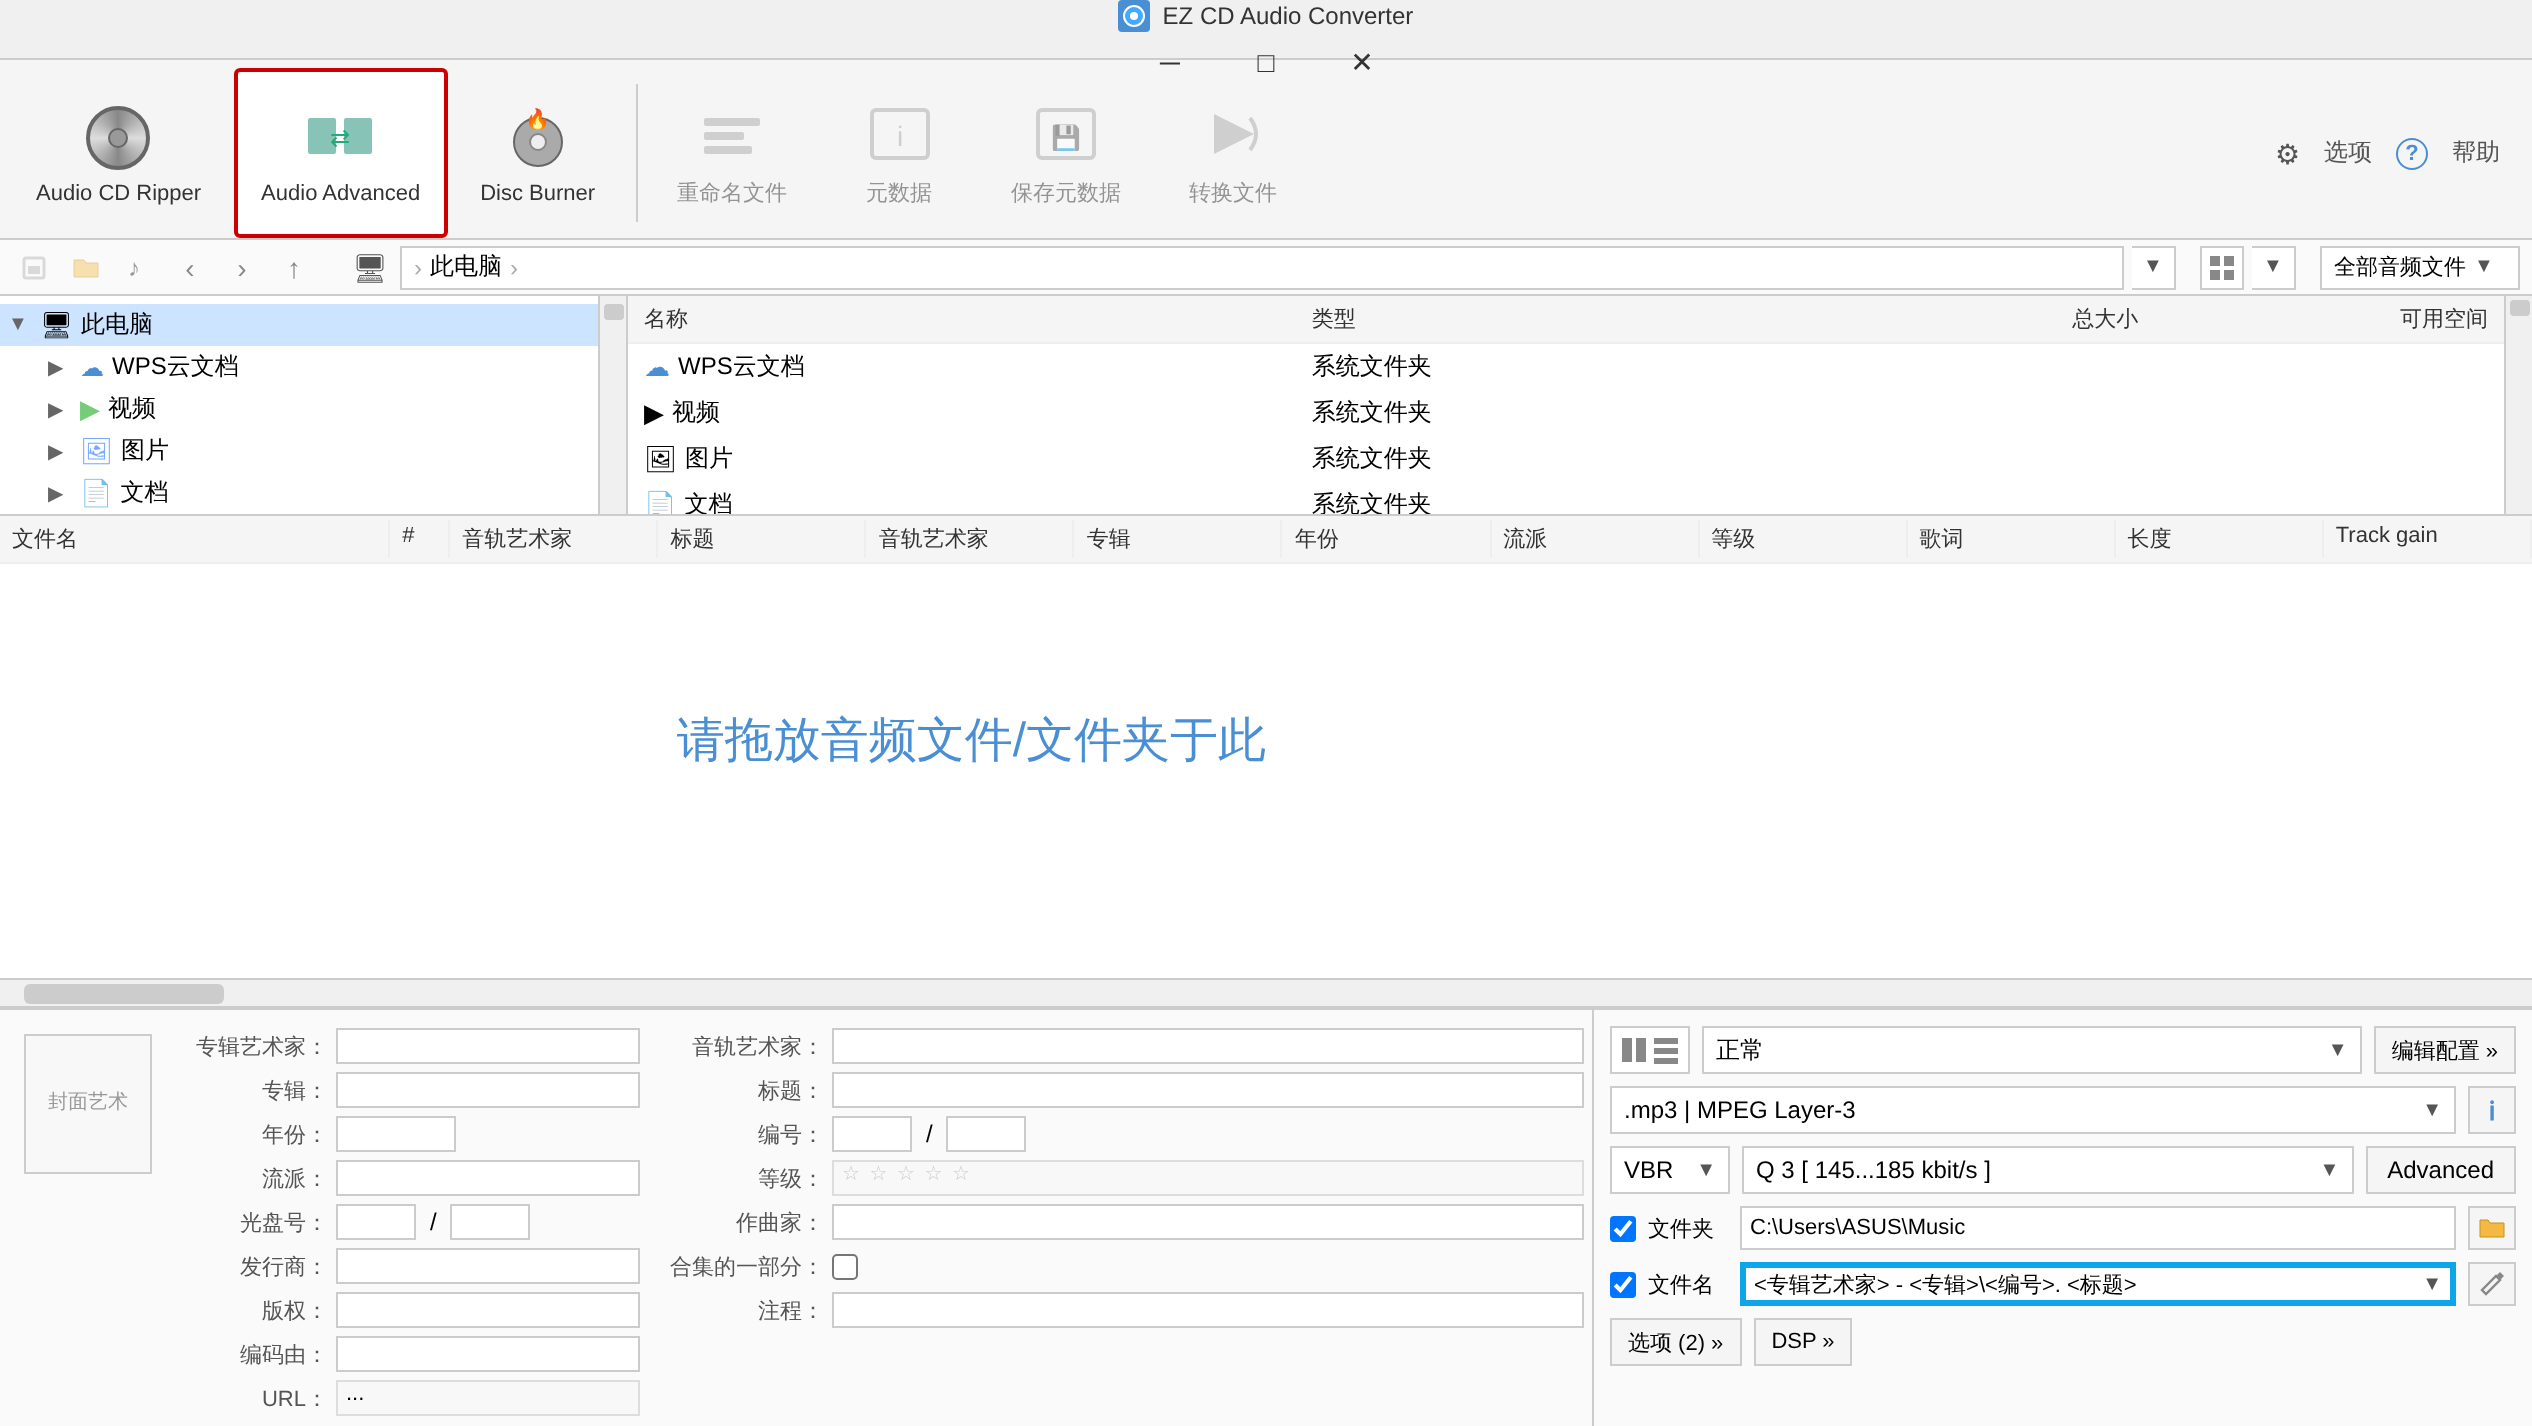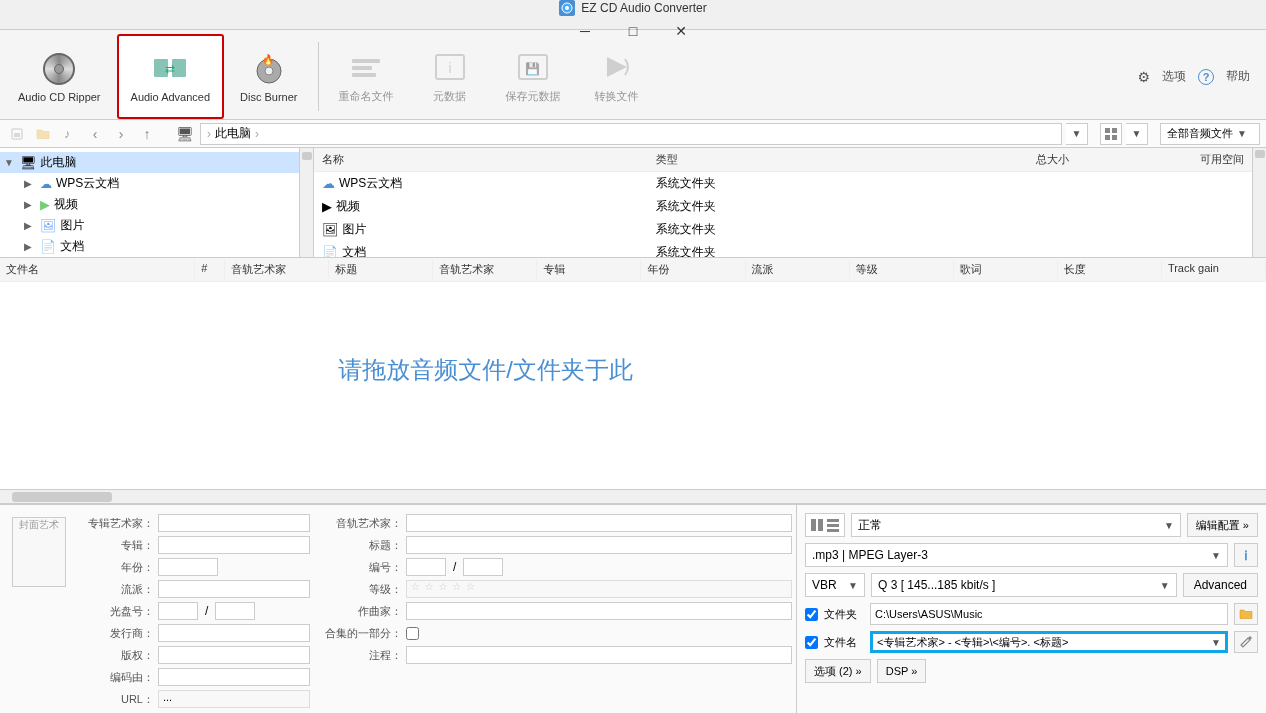--- a/index.html
+++ b/index.html
@@ -64,21 +64,21 @@
     .drop-hint { position: absolute; top: 50%; left: 50%; transform: translate(-50%, -50%); font-size: 24px; color: #4a8fd4; font-weight: normal; }
     .horizontal-scroll { height: 14px; background: #f0f0f0; border-top: 1px solid #ccc; display: flex; align-items: center; }
     .hscroll-bar { height: 10px; width: 100px; background: #ccc; border-radius: 3px; margin: 0 4px; }
 
     
     .bottom { display: flex; height: 210px; border-top: 2px solid #ccc; background: #fafafa; }
     .meta-row { display: flex; align-items: center; gap: 4px; min-height: 20px; }
     .meta-label { text-align: right; color: #555; font-size: 11px; min-width: 80px; }
     .meta-value { flex: 1; border: 1px solid #ccc; background: white; height: 18px; padding: 0 4px; font-size: 11px; }
     .meta-value.readonly { background: #f8f8f8; border: 1px solid #ddd; }
-    .cover-art { width: 54px; height: 70px; border: 1px solid #ccc; background: #f8f8f8; display: flex; align-items: flex-start; justify-content: center; font-size: 10px; color: #999; margin: 4px; flex-shrink: 0; }
+    .cover-art { width: 64px; height: 70px; border: 1px solid #ccc; background: #f8f8f8; display: flex; align-items: center; justify-content: center; font-size: 10px; color: #999; margin: 4px; flex-shrink: 0; }
 
     .left-meta { display: flex; gap: 4px; padding: 8px; }
     .left-meta-fields { flex: 1; display: flex; flex-direction: column; gap: 2px; }
 
     
     .settings-panel { width: 470px; border-left: 1px solid #ccc; padding: 8px; display: flex; flex-direction: column; gap: 6px; background: #fafafa; }
     .settings-row { display: flex; align-items: center; gap: 6px; }
     .mode-dropdown { flex: 1; border: 1px solid #ccc; height: 24px; background: white; padding: 0 6px; font-size: 12px; display: flex; align-items: center; justify-content: space-between; cursor: pointer; }
     .edit-config-btn { border: 1px solid #ccc; background: #f5f5f5; height: 24px; padding: 0 8px; font-size: 11px; display: flex; align-items: center; gap: 4px; cursor: pointer; }
     .format-dropdown { flex: 1; border: 1px solid #ccc; height: 24px; background: white; padding: 0 6px; font-size: 12px; display: flex; align-items: center; justify-content: space-between; cursor: pointer; }

